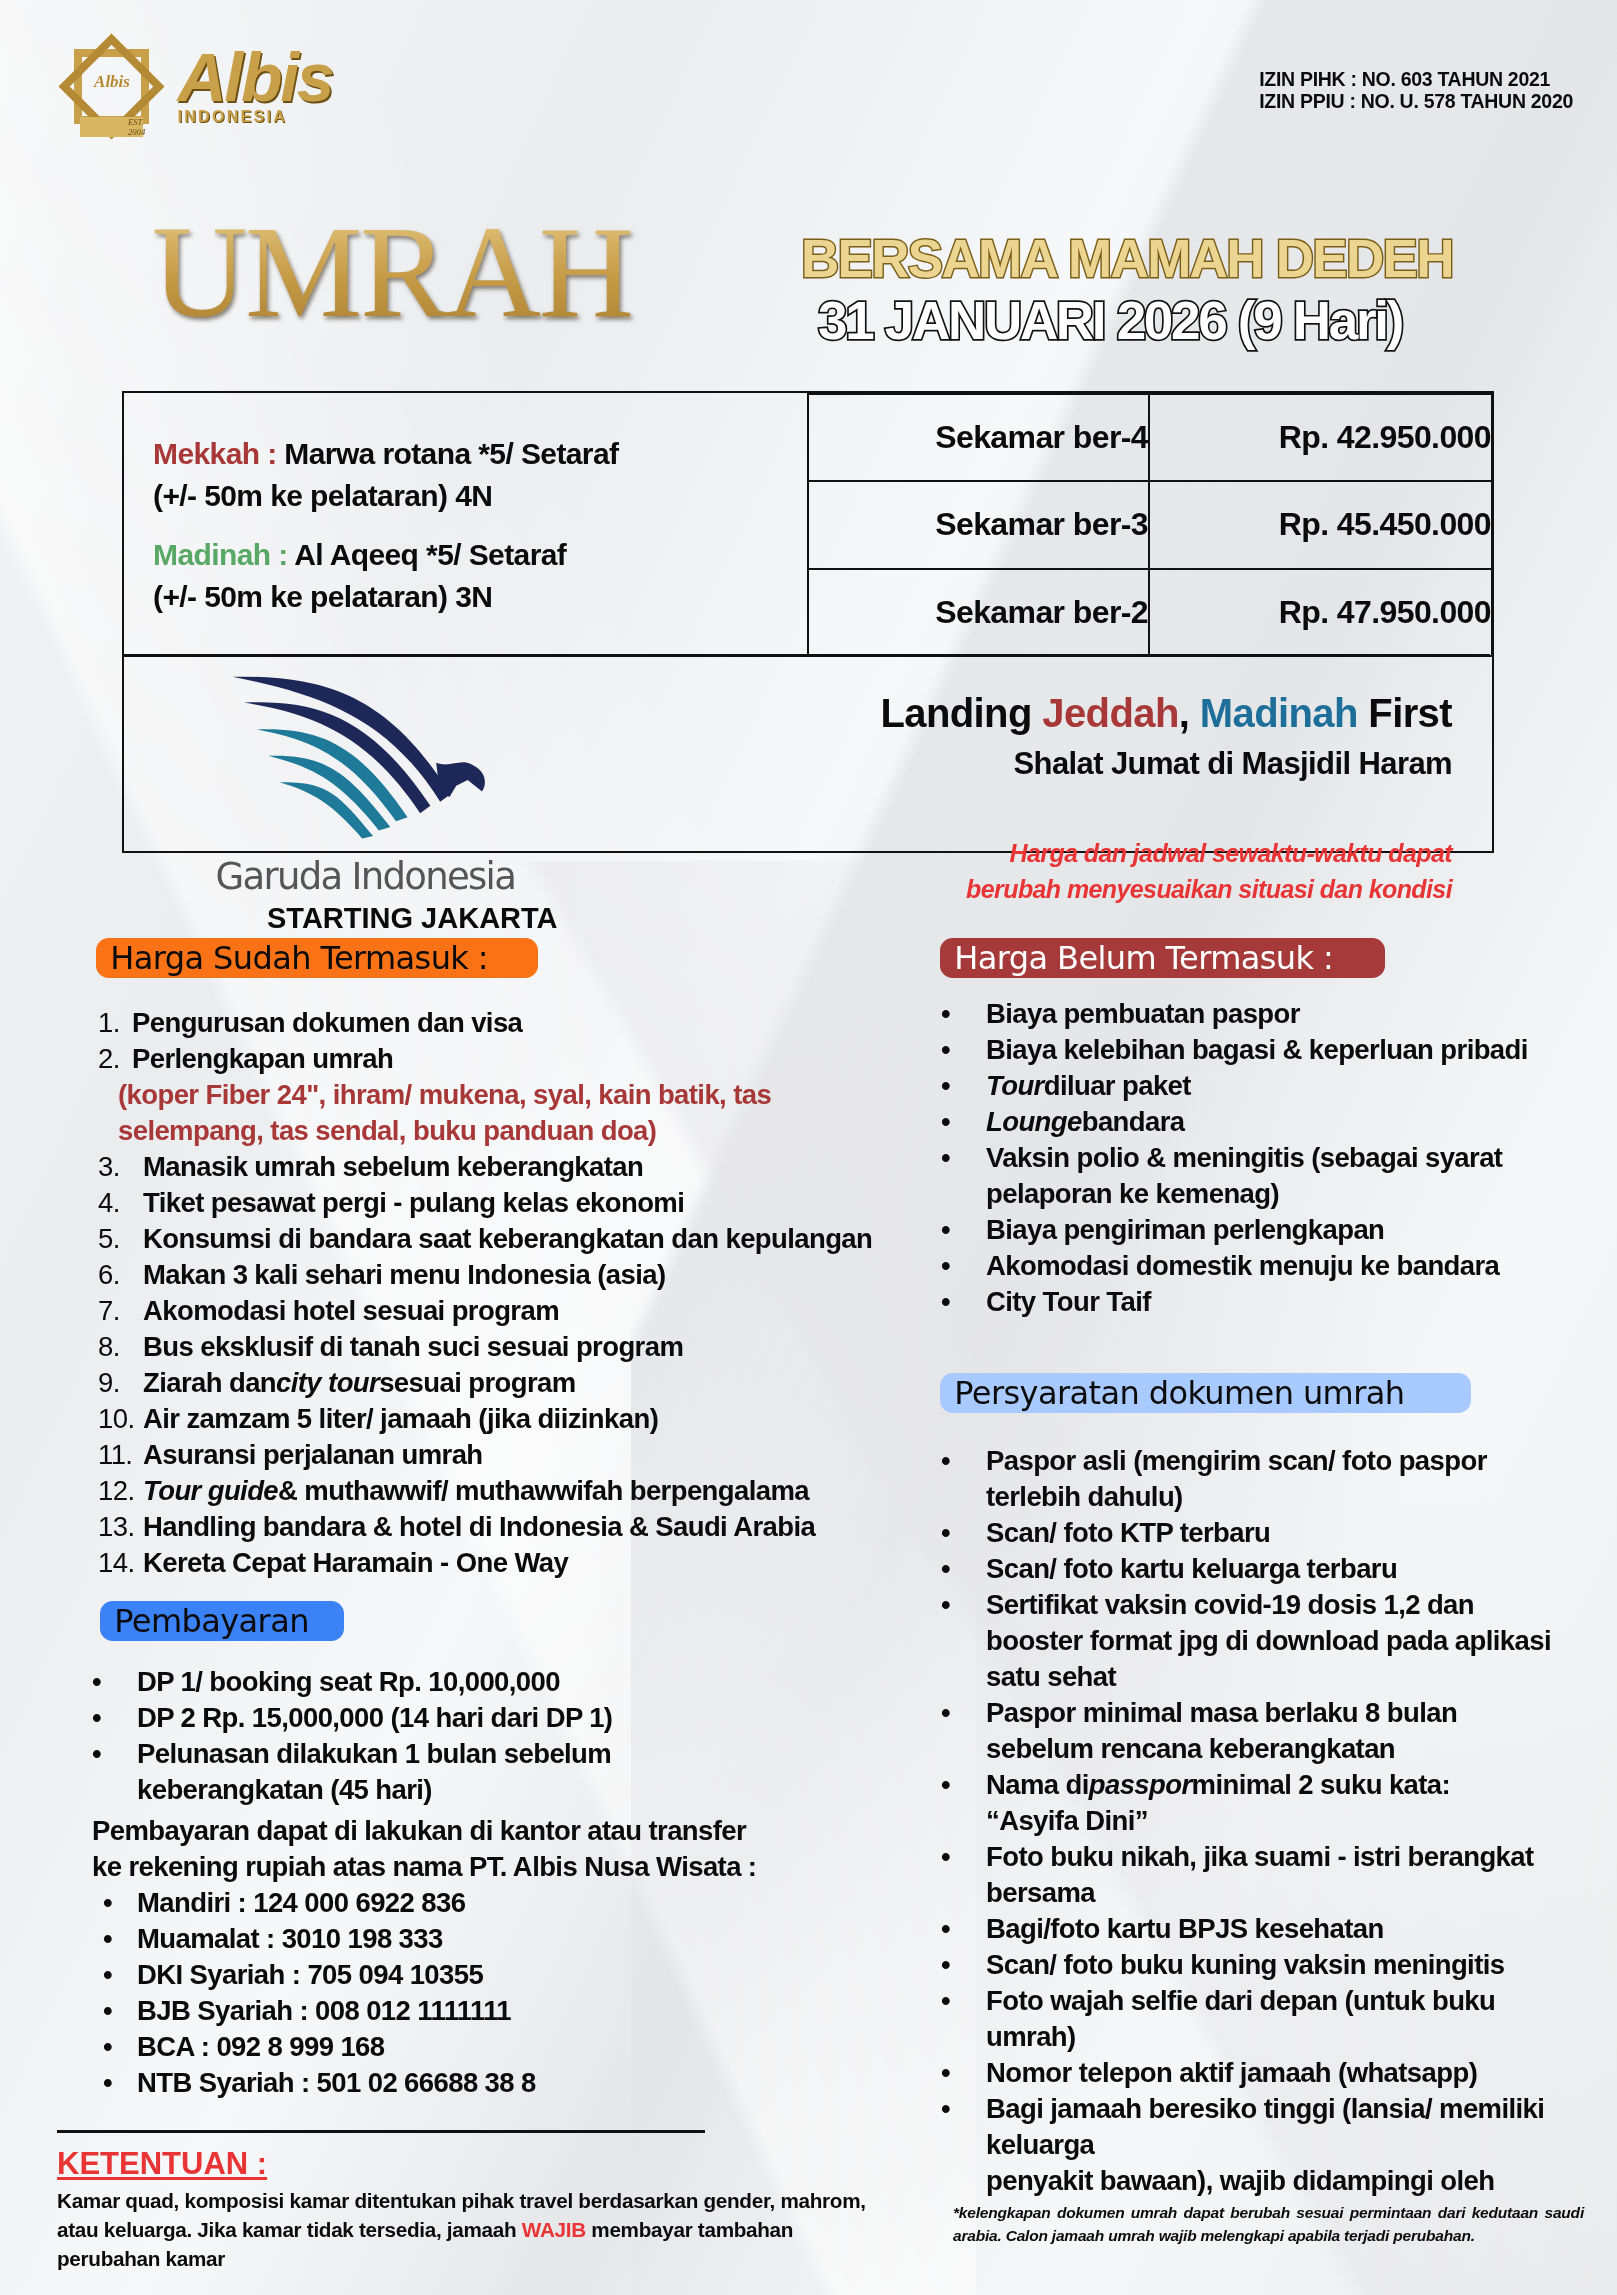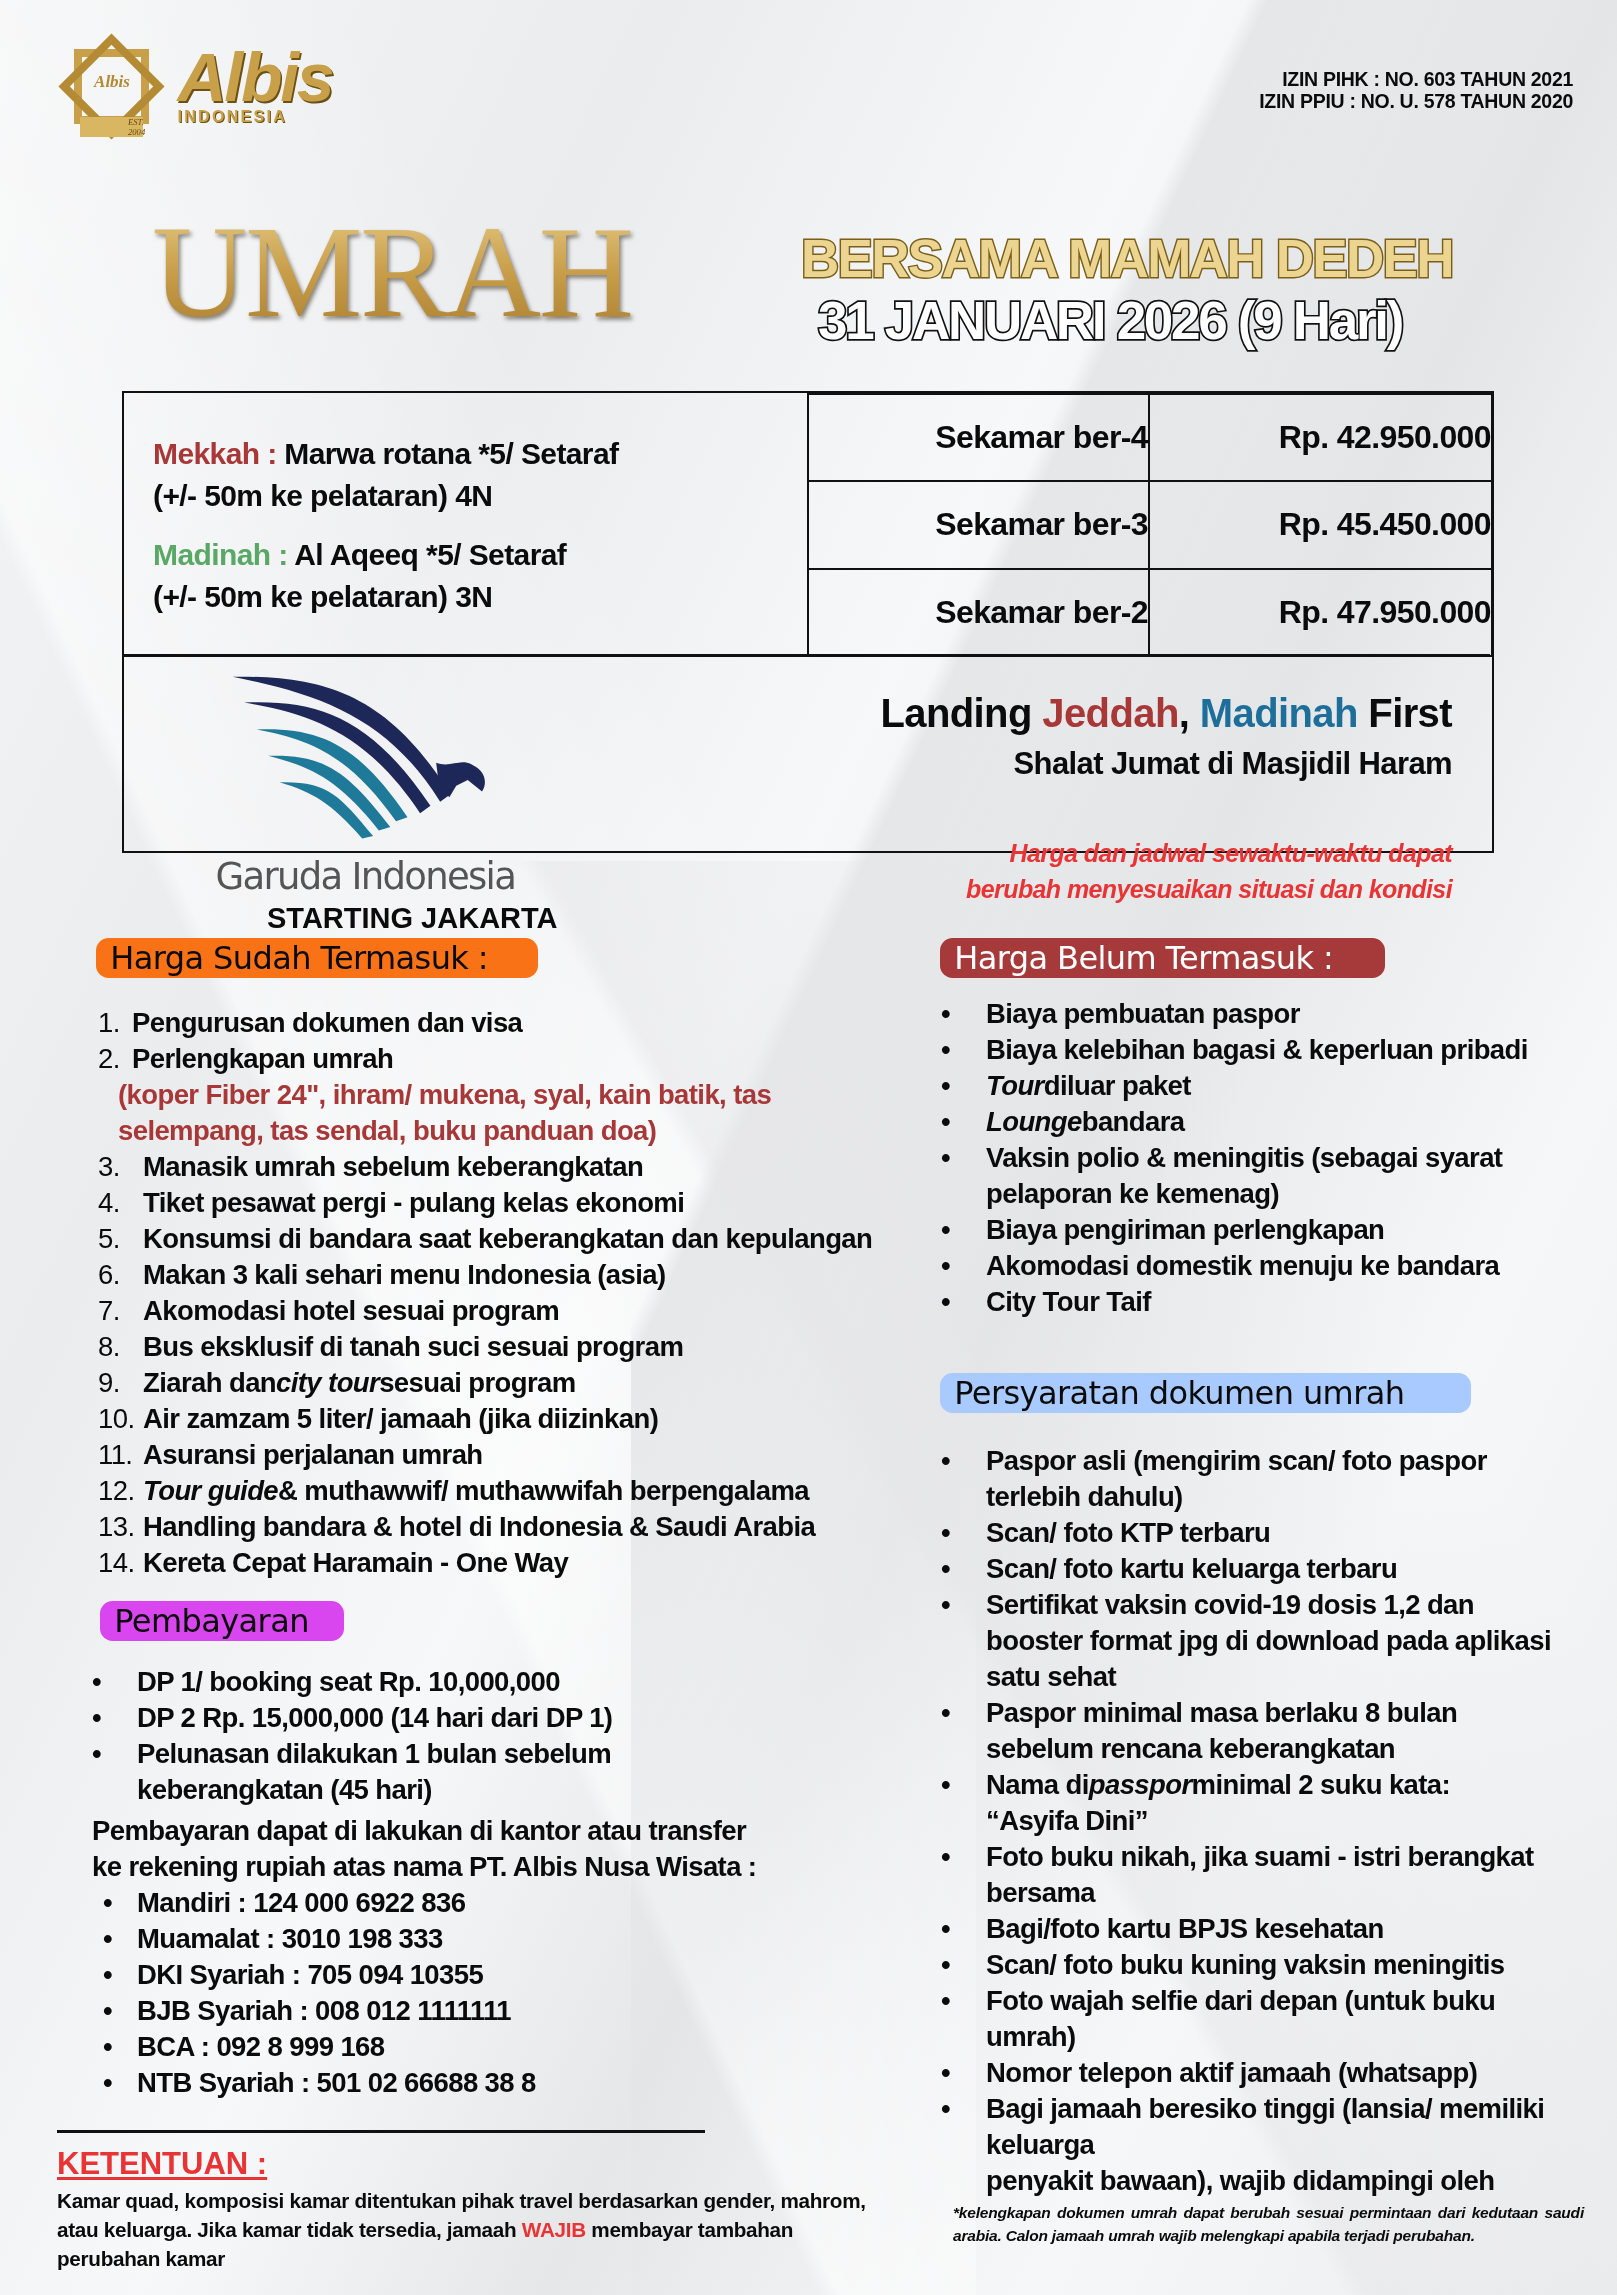--- a/index.html
+++ b/index.html
@@ -20,21 +20,21 @@
   .logo { position: absolute; left: 57px; top: 32px; width: 298px; height: 109px; display: flex; align-items: center; gap: 11.5px; }
   .logo-emblem { width: 109px; height: 109px; position: relative; }
   .logo-emblem .sq { position: absolute; left: 17px; top: 17px; width: 75px; height: 75px; border: 8px solid #c9a04a; }
   .logo-emblem .sq.r { transform: rotate(45deg); border-color: #b58a34; }
   .logo-emblem .inner { position: absolute; left: 32px; top: 40px; width: 46px; text-align: center; font: italic bold 17px "Liberation Serif", serif; color: #b58a34; }
   .logo-emblem .est { position: absolute; left: 23px; top: 85px; width: 63px; text-align: center; font: italic 8.6px "Liberation Serif", serif; color: #6a4a12; background: #d9b661; padding-left: 48px; }
   .logo-word { display: flex; flex-direction: column; }
   .logo-word .big { font: italic bold 68px "Liberation Sans", sans-serif; color: #c9a04a; line-height: 0.9; letter-spacing: -2.3px; text-shadow: 1.7px 1.7px 0 #6d5013; }
   .logo-word .small { font: bold 16px "Liberation Sans", sans-serif; color: #c9a04a; letter-spacing: 2.3px; text-shadow: 1.1px 1.1px 0 #6d5013; }
 
-  .license { position: absolute; right: 45px; top: 68px; text-align: right; font: bold 19.5px "Liberation Sans", sans-serif; line-height: 1.15; letter-spacing: -0.3px; }
+  .license { position: absolute; right: 45px; top: 68px; text-align: left; font: bold 19.5px "Liberation Sans", sans-serif; line-height: 1.15; letter-spacing: -0.3px; }
 
   .title-umrah { position: absolute; left: 152px; top: 195px; font: 132px "Liberation Serif", serif; color: #c9a04a; letter-spacing: -2.3px;
     background: linear-gradient(180deg, #e9cf8c 0%, #c89e4a 50%, #a77a2b 100%); -webkit-background-clip: text; background-clip: text; -webkit-text-fill-color: transparent;
     filter: drop-shadow(2.3px 3.4px 2.3px rgba(40,30,10,0.55)); }
   .subtitle { position: absolute; left: 801px; top: 228px; font: bold 53px "Liberation Sans", sans-serif; color: #ecd590; letter-spacing: -1.7px;
     -webkit-text-stroke: 2.9px #7a5f1a; paint-order: stroke fill; }
   .date { position: absolute; left: 818px; top: 290px; font: bold 53px "Liberation Sans", sans-serif; color: #ffffff; letter-spacing: -2.3px;
     -webkit-text-stroke: 3.4px #111; paint-order: stroke fill; }
 
   
@@ -55,21 +55,21 @@
   .landing .jeddah { color: #a83838; }
   .landing .madinah { color: #1e6e9a; }
   .shalat { position: absolute; right: 40px; top: 353px; font: bold 31px "Liberation Sans", sans-serif; letter-spacing: -0.6px; }
   .disclaimer { position: absolute; right: 40px; top: 442px; text-align: right; font: italic bold 25px "Liberation Sans", sans-serif; color: #e83434; line-height: 36px; letter-spacing: -0.6px; }
 
   
   .pill { position: absolute; border-radius: 12.6px; font: 32px "DejaVu Sans", sans-serif; padding: 0 14.3px; height: 40px; line-height: 40px; letter-spacing: -0.6px; }
   .pill-yellow { left: 96px; top: 938px; background: #f97316; width: 442px; }
   .pill-red { left: 940px; top: 938px; background: #a63a3a; color: #fff; width: 445px; }
   .pill-blue { left: 940px; top: 1373px; background: #a9caff; width: 531px; }
-  .pill-purple { left: 100px; top: 1601px; background: #d946ef; width: 244px; }
+  .pill-purple { left: 100px; top: 1601px; background: #3b82f6; width: 244px; }
 
   .list { position: absolute; font: bold 27.5px "Liberation Sans", sans-serif; line-height: 36px; letter-spacing: -0.6px; }
   .list .row { display: flex; }
   .list .num { display: inline-block; font-weight: normal; }
   .list .red { color: #a83838; }
   .list .bullet { display: inline-block; width: 45px; text-align: left; }
   .ol { left: 98px; top: 1005px; width: 803px; }
   .ol .num { width: 34px; }
   .ol .row.two .num { width: 45px; }
   .ul-right { left: 941px; top: 996px; width: 660px; }

